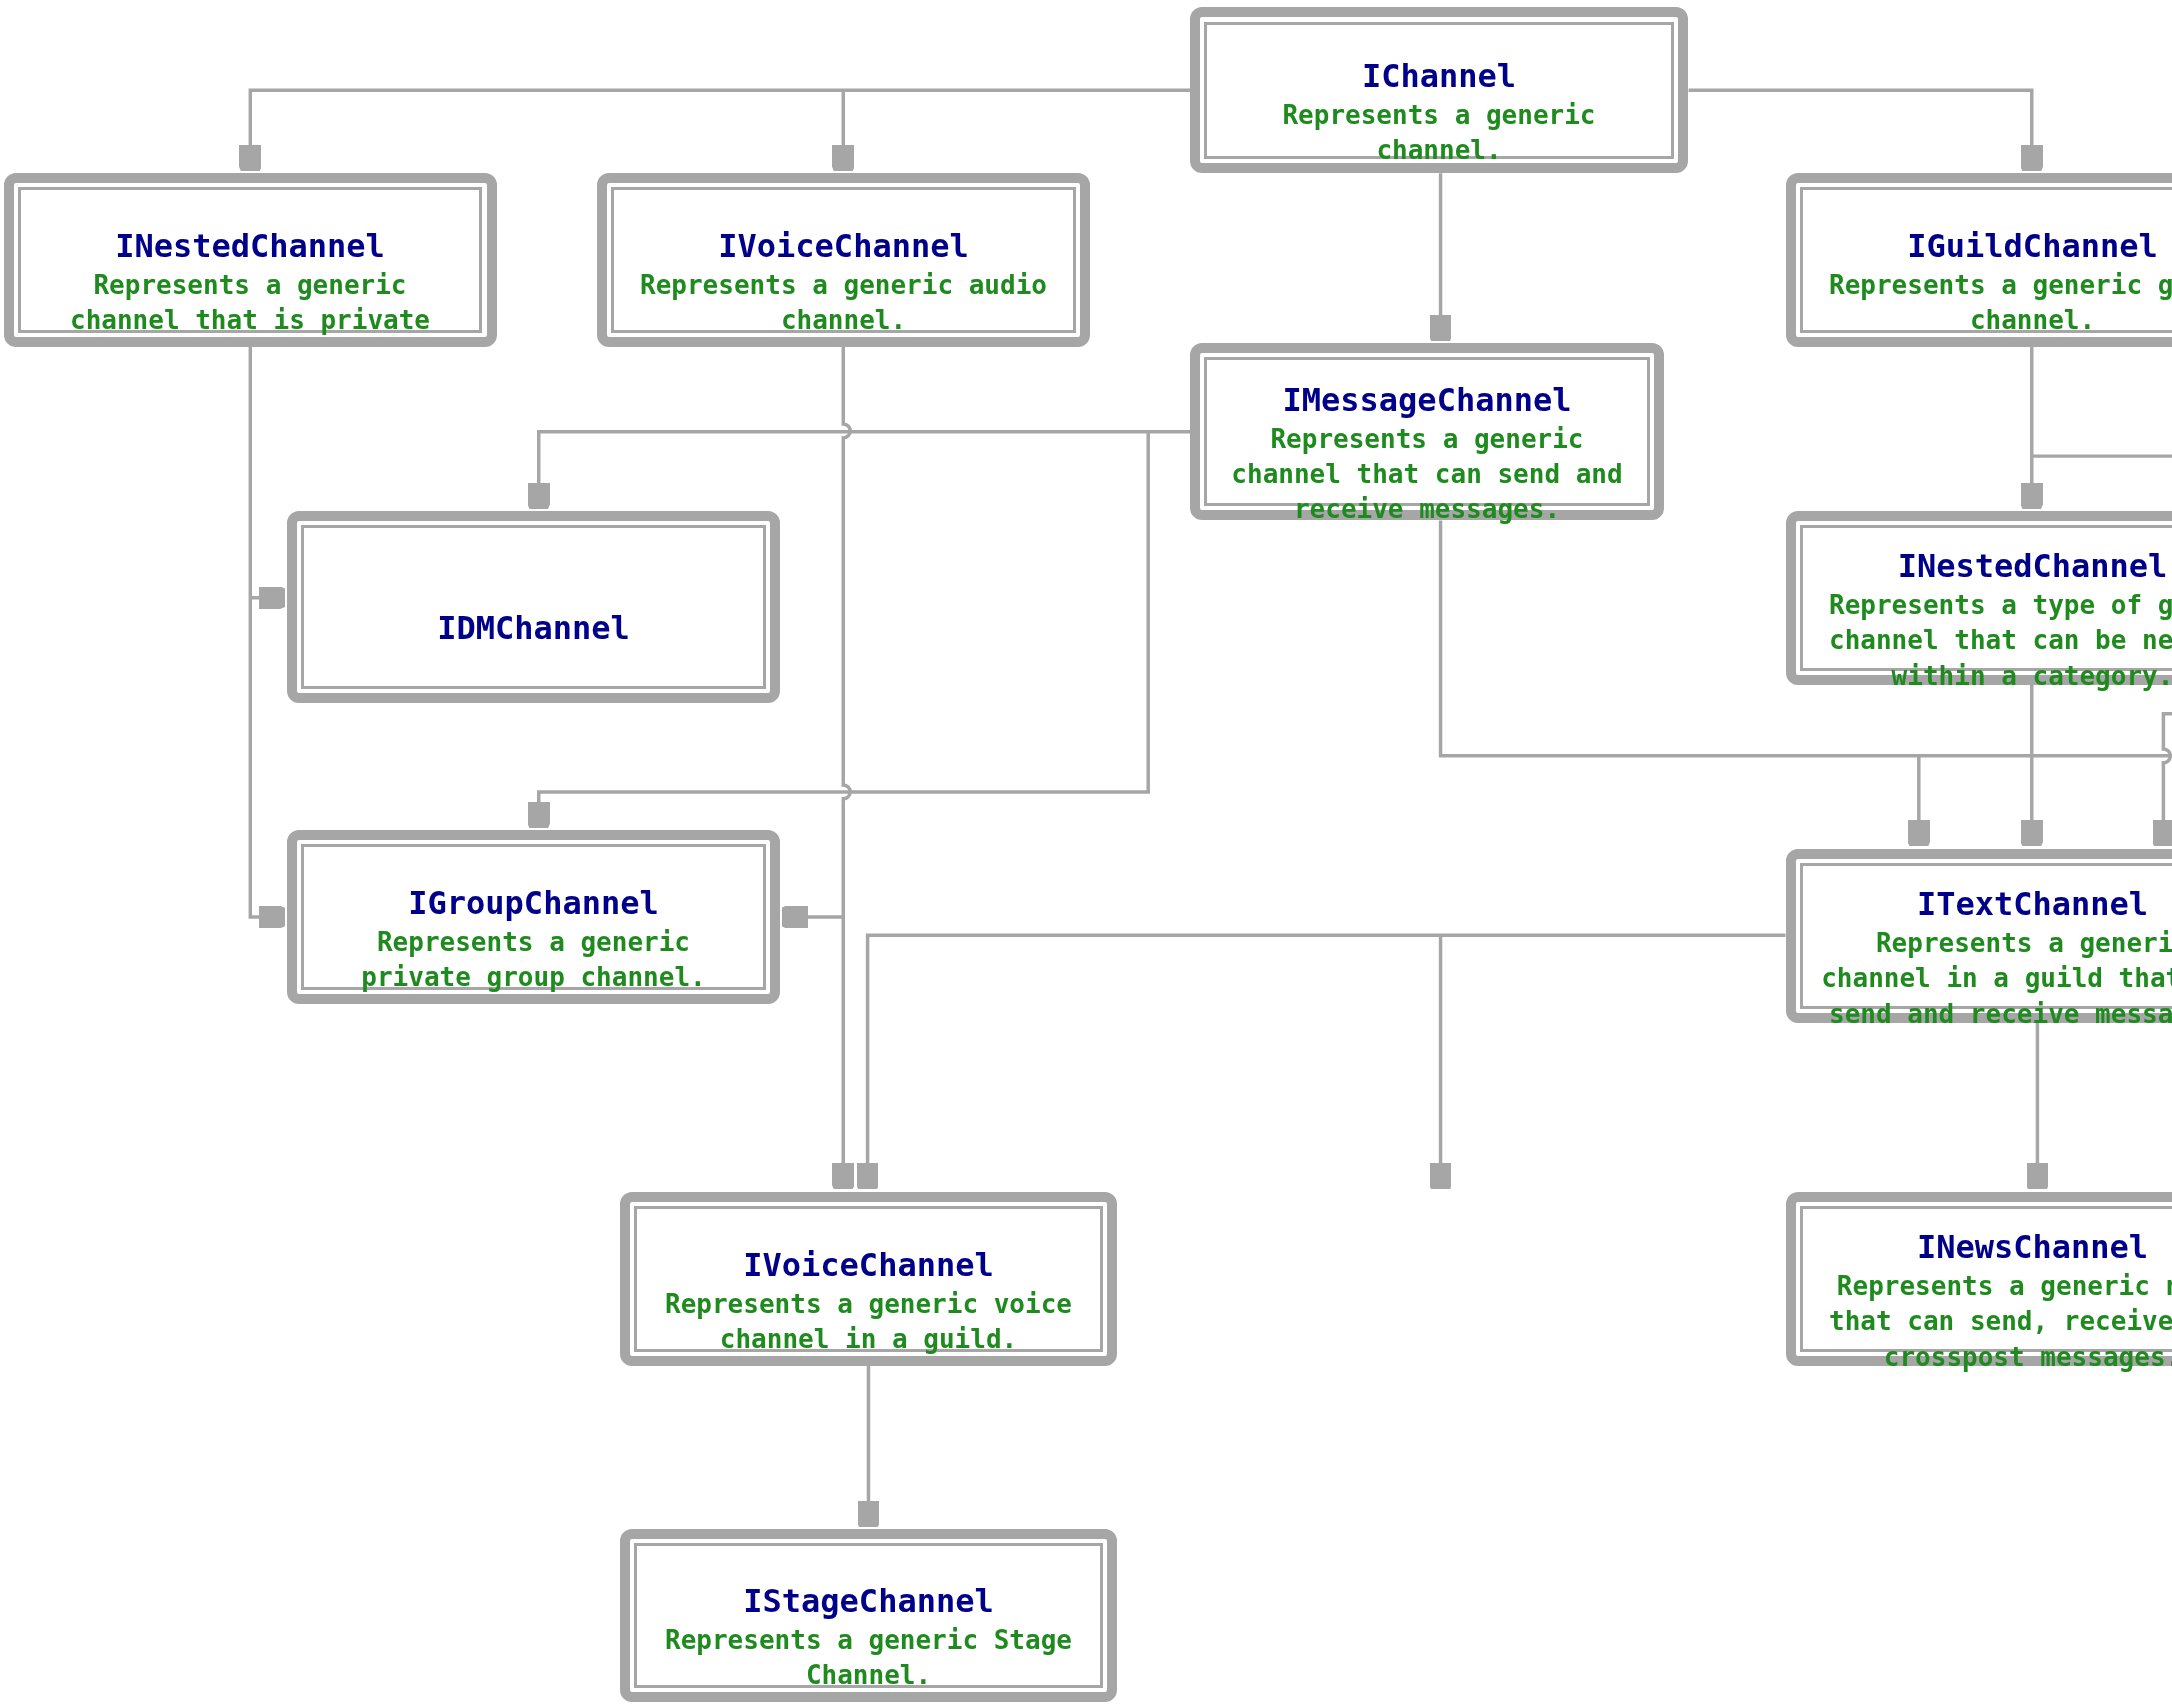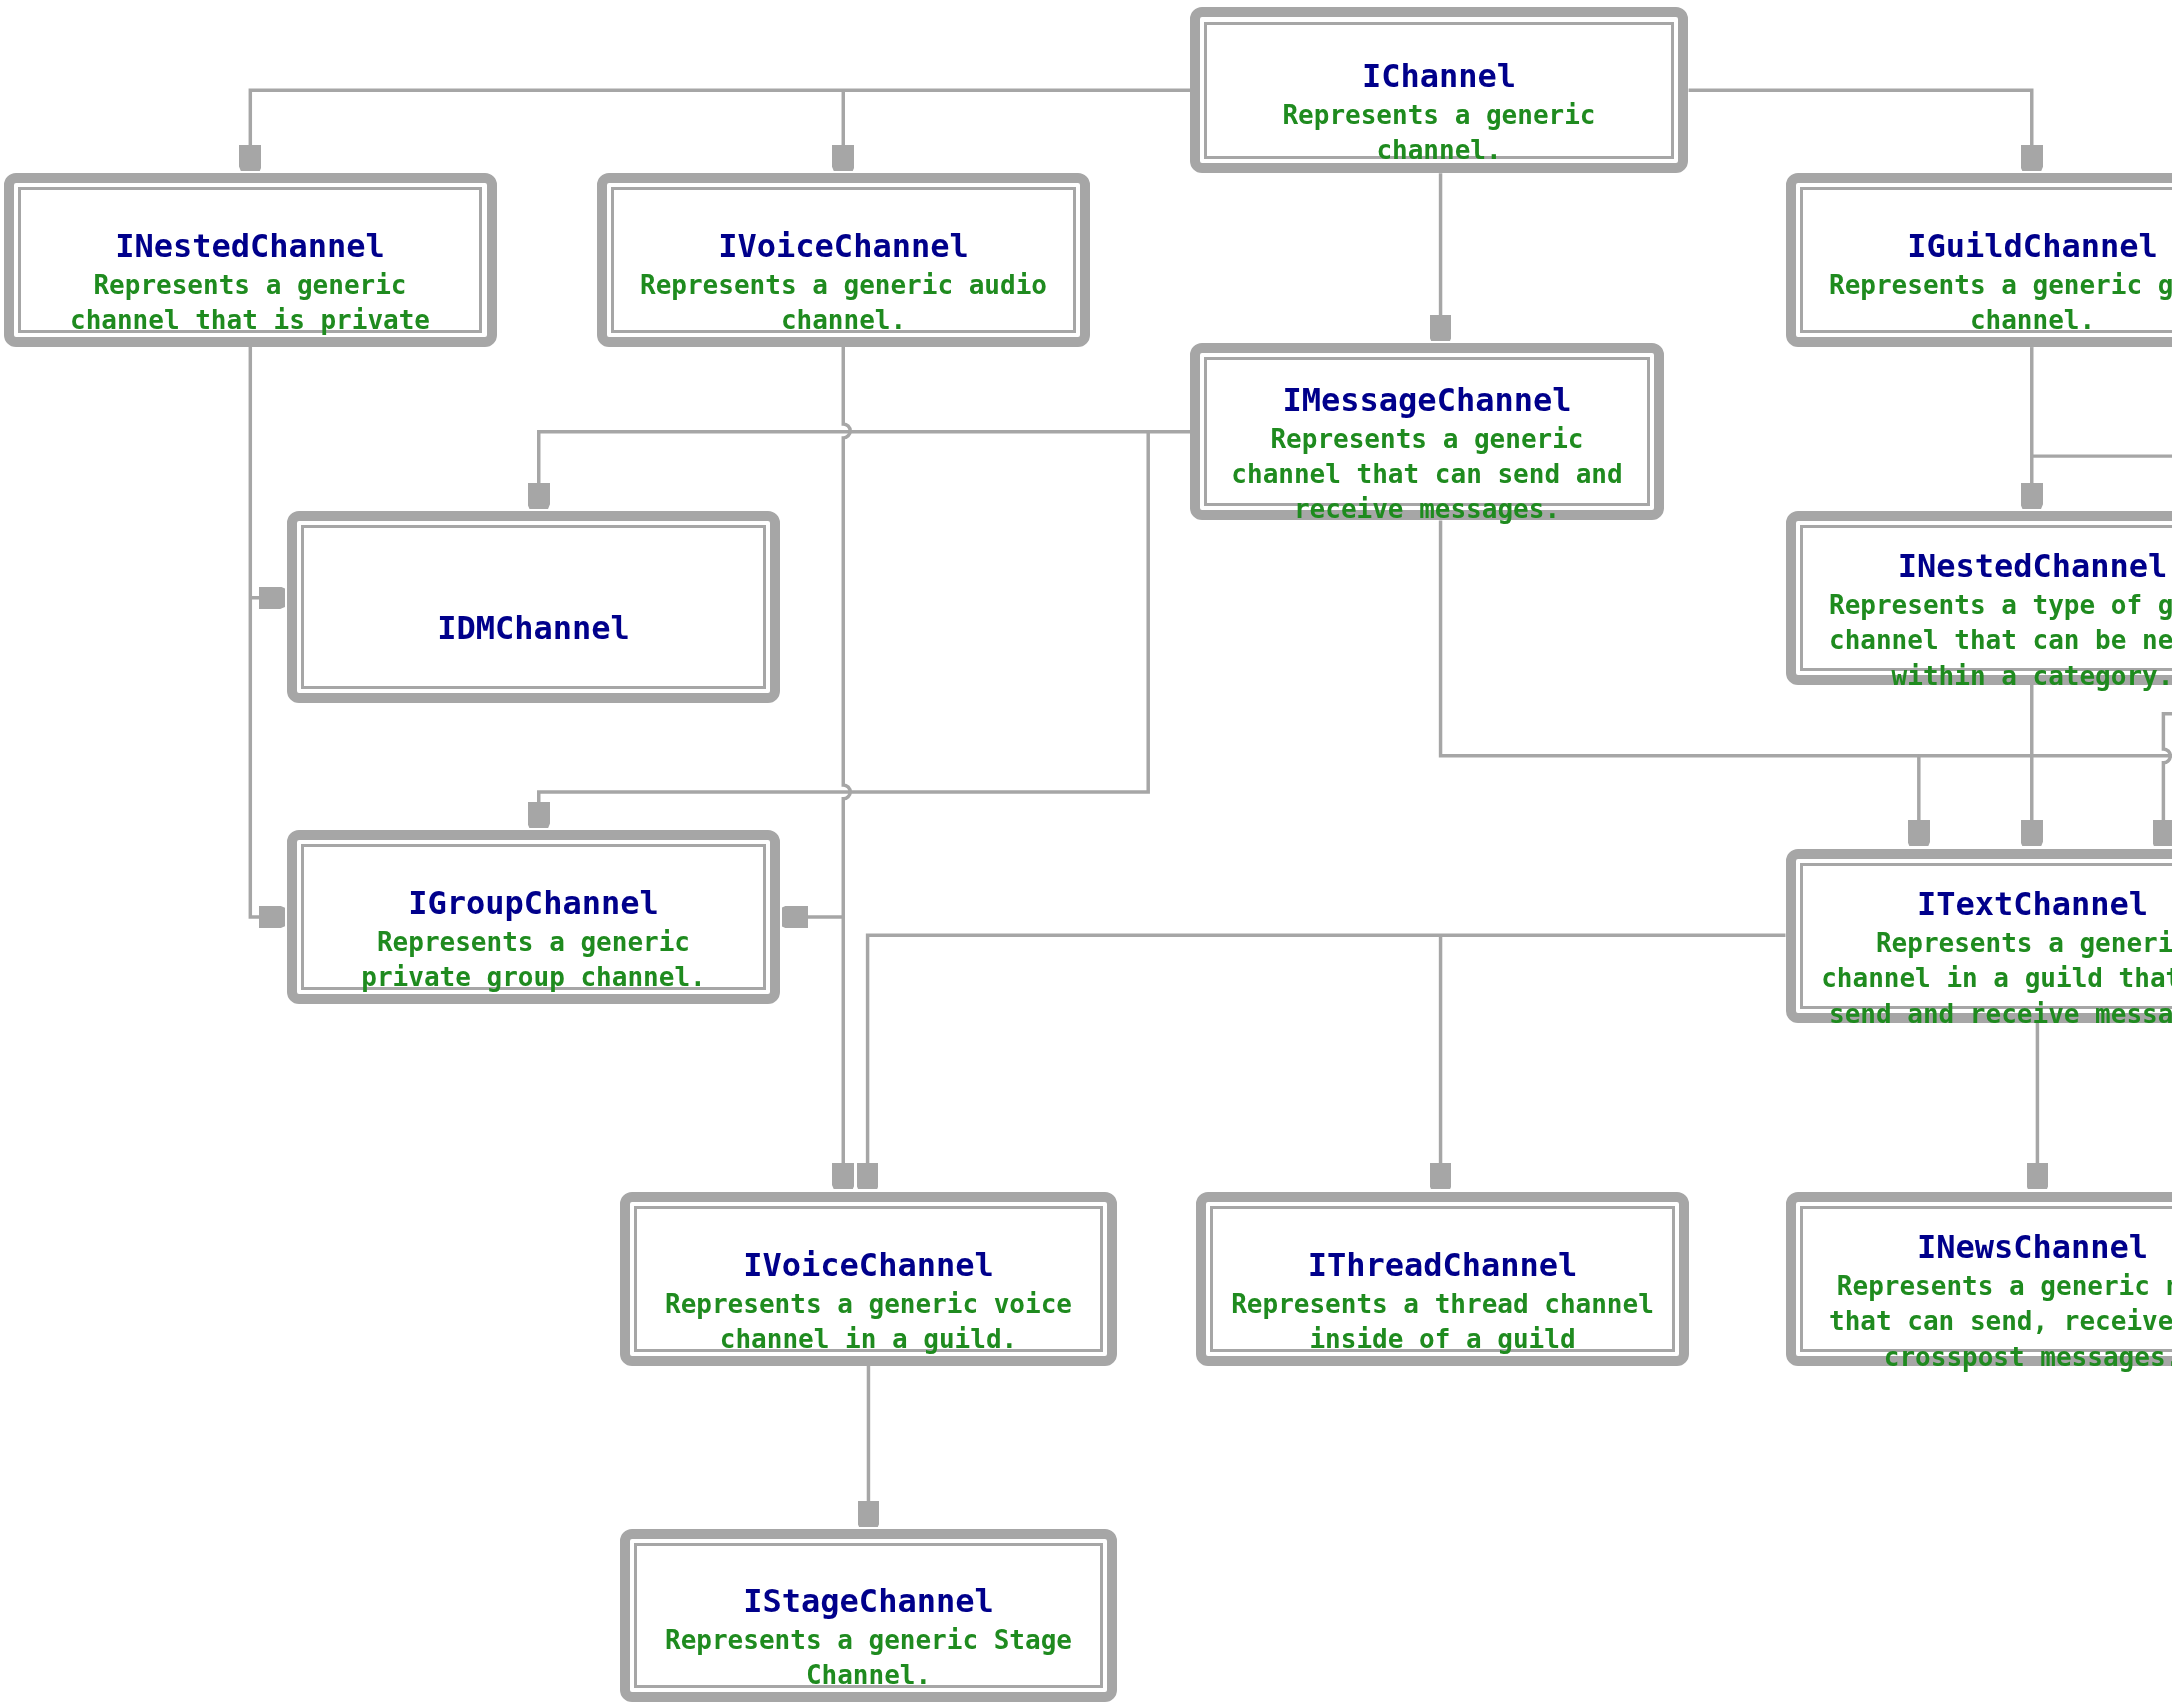--- a/index.html
+++ b/index.html
@@ -177,28 +177,20 @@
 
   <div class="node" style="left:620px;top:1192px;width:497px;height:174px;">
     <div class="node-inner"></div>
     <div class="node-content">
       <div class="node-title">IVoiceChannel</div>
       <div class="node-desc">Represents a generic voice
 channel in a guild.</div>
     </div>
   </div>
 
-  <div class="node" style="left:1196px;top:1192px;width:493px;height:174px;">
-    <div class="node-inner"></div>
-    <div class="node-content">
-      <div class="node-title">IThreadChannel</div>
-      <div class="node-desc">Represents a thread channel
-inside of a guild</div>
-    </div>
-  </div>
 
   <div class="node" style="left:1786px;top:1192px;width:493px;height:174px;">
     <div class="node-inner"></div>
     <div class="node-content">
       <div class="node-title">INewsChannel</div>
       <div class="node-desc">Represents a generic news
 that can send, receive and
 crosspost messages.</div>
     </div>
   </div>

